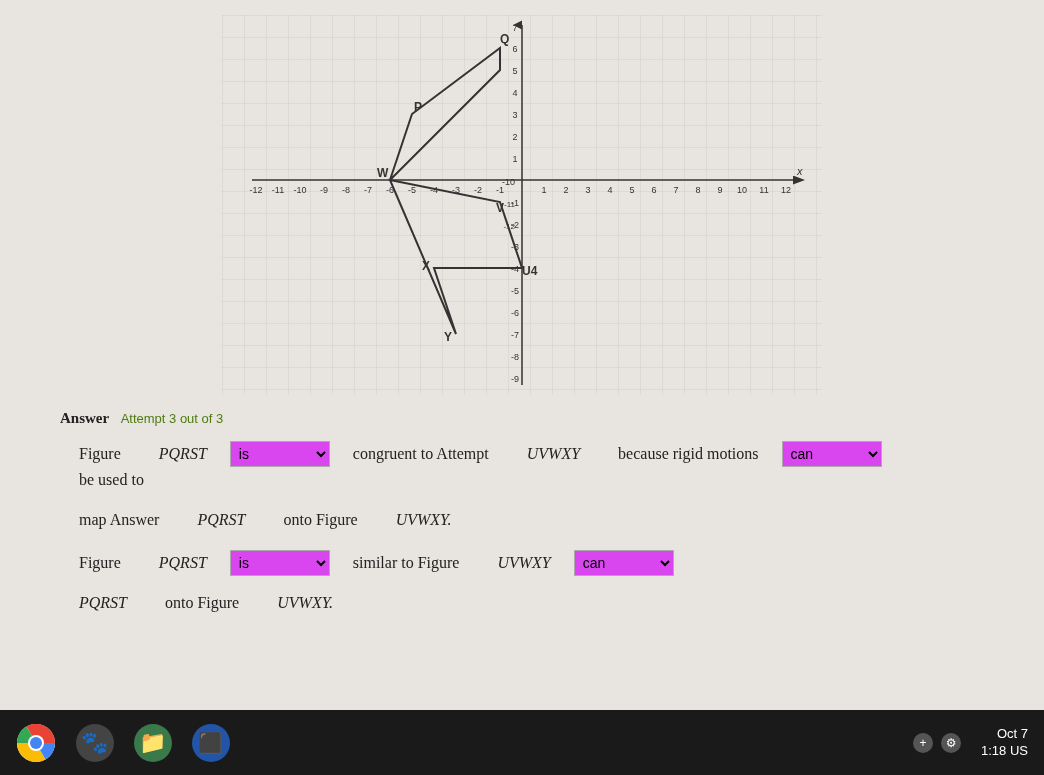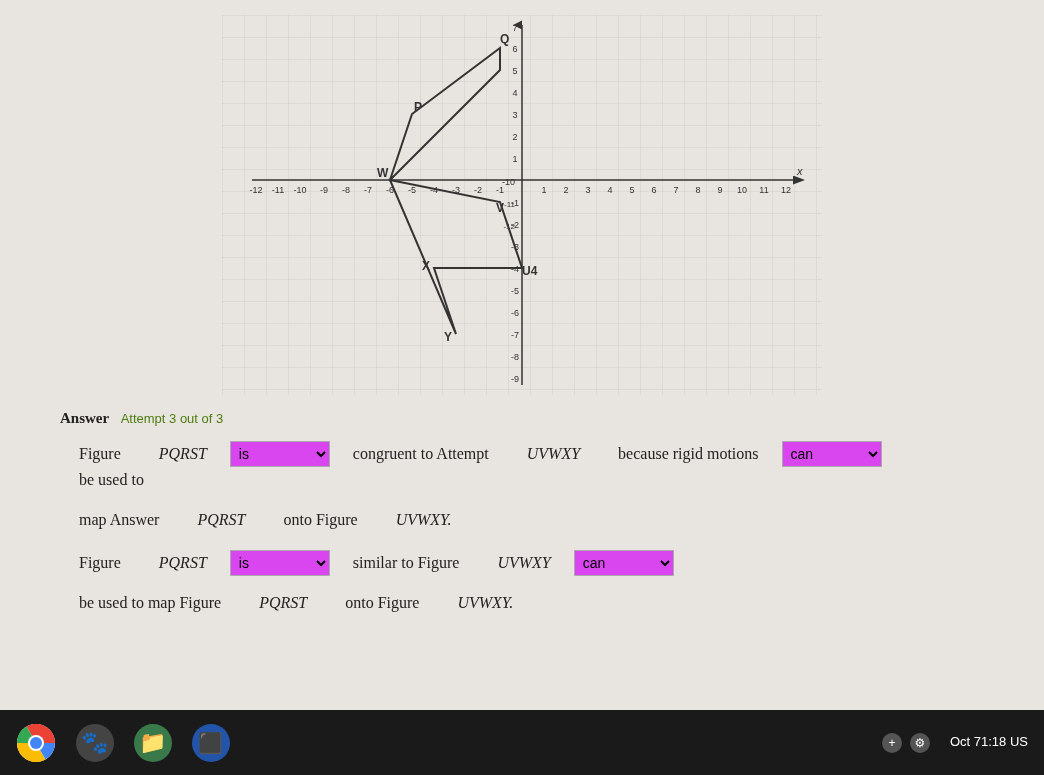--- a/index.html
+++ b/index.html
@@ -160,21 +160,21 @@
       display: flex;
       align-items: center;
       justify-content: center;
       font-size: 12px;
       color: #fff;
       cursor: pointer;
     }
 
     .date-time {
       display: flex;
-      flex-direction: row;
+      flex-direction: column;
       align-items: flex-end;
       font-size: 13px;
       color: #fff;
       line-height: 1.3;
     }
   </style>
 </head>
 <body>
 
 <div class="main-content">
@@ -315,21 +315,20 @@
           <option>is not</option>
         </select>
         <span>similar to Figure</span>
         <span class="italic-text">UVWXY</span>
         <select class="dropdown-select">
           <option>can</option>
           <option>cannot</option>
         </select>
       </div>
       <div class="sentence-row">
-        <span>be used to map Figure</span>
         <span class="italic-text">PQRST</span>
         <span>onto Figure</span>
         <span class="italic-text">UVWXY.</span>
       </div>
     </div>
   </div>
 </div>
 
 <div class="taskbar">
   <div class="taskbar-left">

